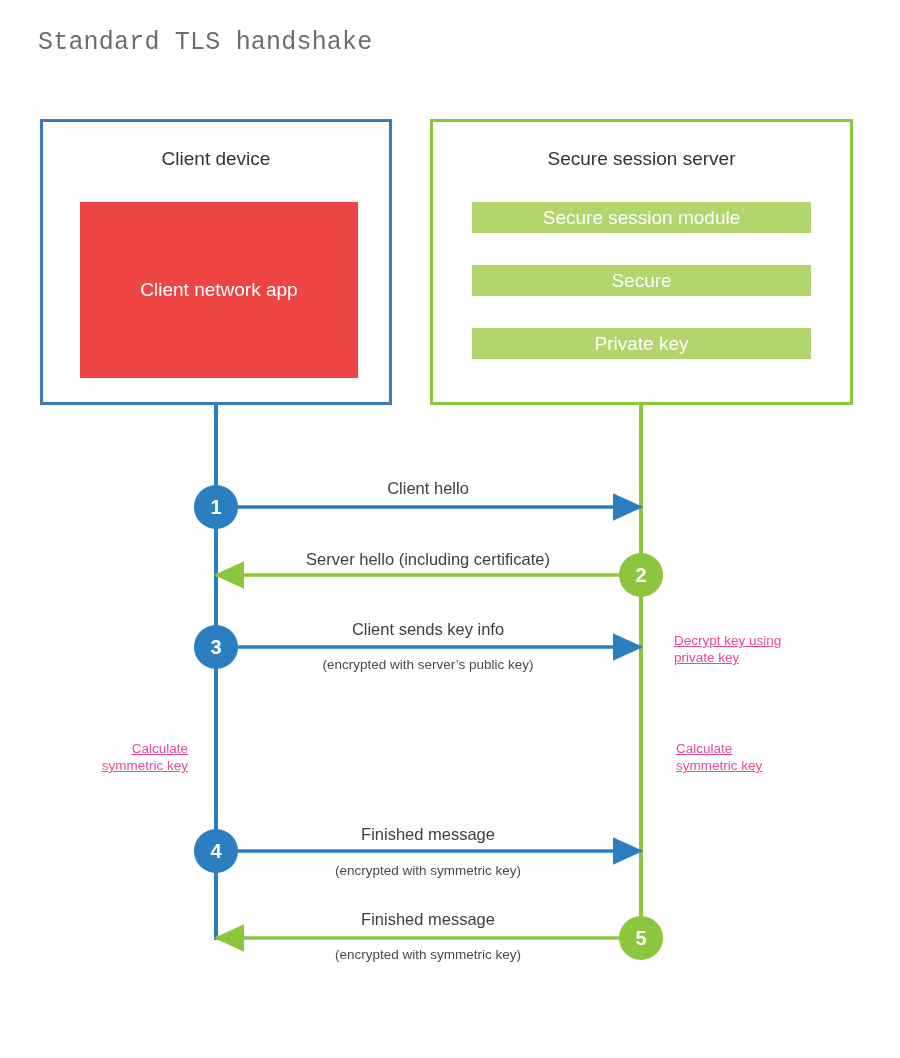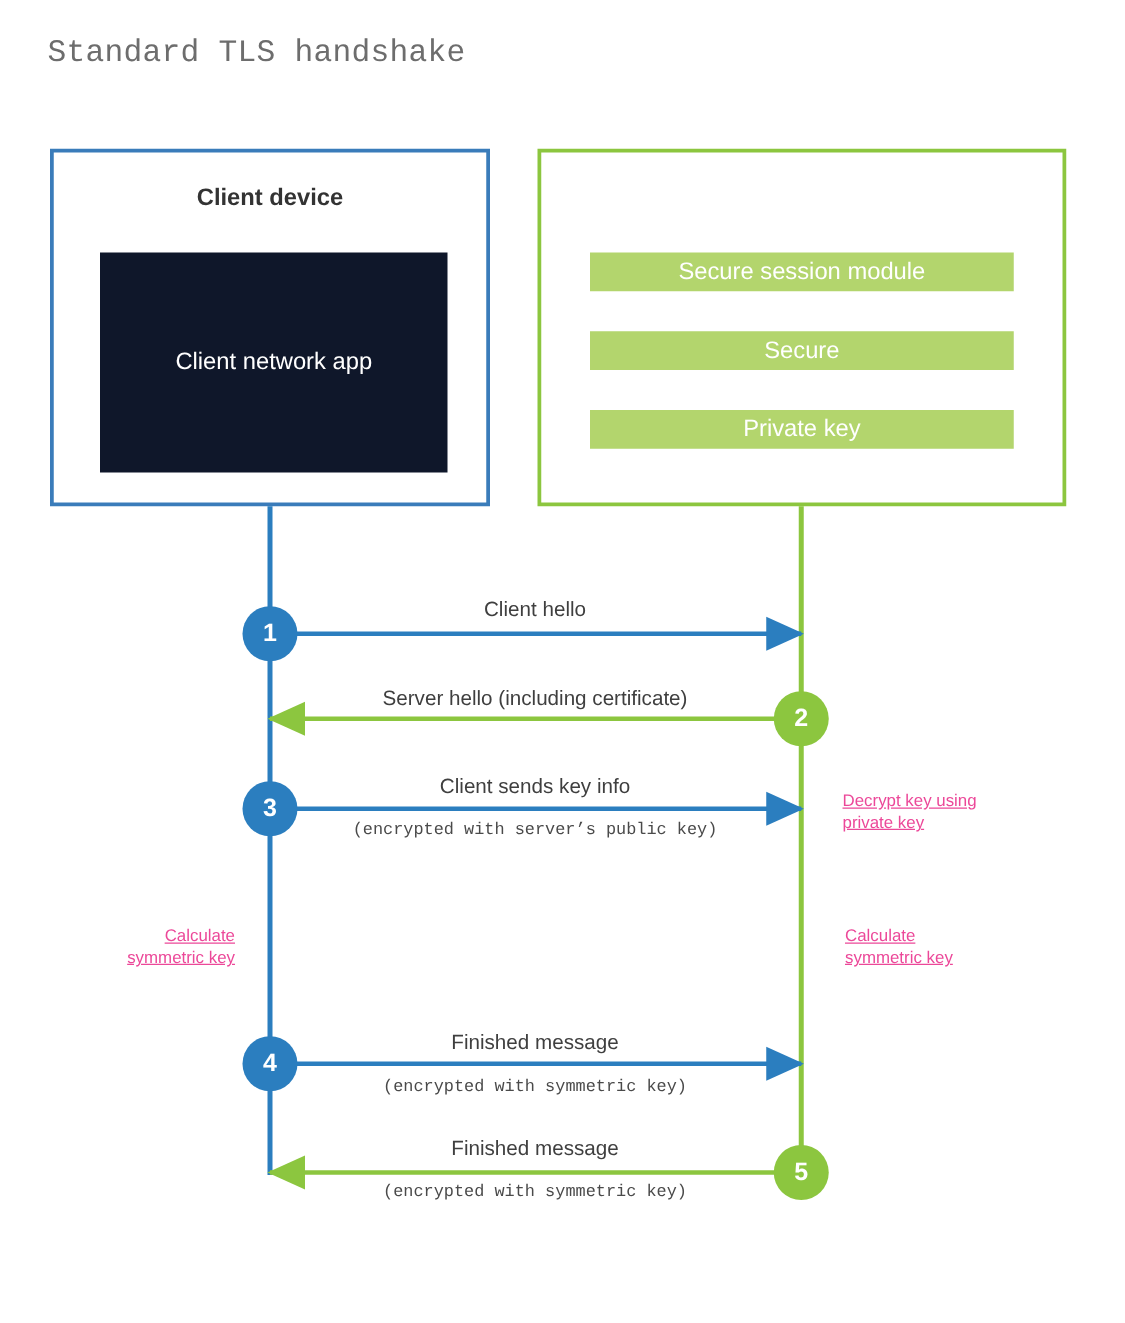--- a/index.html
+++ b/index.html
@@ -56,33 +56,33 @@
     height: 286px;
     border: 3px solid #8cc63f;
   }
   .party-title {
     position: absolute;
     left: 0;
     right: 0;
     top: 26px;
     text-align: center;
     font-size: 19px;
-    font-weight: bold;
+    font-weight: normal;
     color: #333333;
     white-space: nowrap;
   }
 
   
   .client-app {
     position: absolute;
     left: 37px;
     top: 80px;
     width: 278px;
     height: 176px;
-    background: #0f172a;
+    background: #ef4444;
     color: #ffffff;
     font-size: 19px;
     line-height: 26px;
     display: flex;
     align-items: center;
     justify-content: center;
     text-align: center;
     padding: 16px 12px;
     box-sizing: border-box;
   }
@@ -139,21 +139,20 @@
     text-align: center;
     transform: translateX(-50%);
   }
   .msg-sub {
     position: absolute;
     font-size: 13.5px;
     color: #4a4a4a;
     white-space: nowrap;
     text-align: center;
     transform: translateX(-50%);
-    font-family: Liberation Mono, monospace;
   }
 
   
   .side-note {
     position: absolute;
     font-size: 13.5px;
     line-height: 17px;
     color: #ec4899;
     white-space: pre-line;
     text-decoration: underline;
@@ -172,20 +171,21 @@
 <div id="diagram-root">
 
   <div class="page-title">Standard TLS handshake</div>
 
   <div class="party-box client">
     <div class="party-title">Client device</div>
     <div class="client-app">Client network app</div>
   </div>
 
   <div class="party-box server">
+    <div class="party-title">Secure session server</div>
     <div class="server-bar b0">Secure session module</div>
     <div class="server-bar b1">Secure</div>
     <div class="server-bar b2">Private key</div>
   </div>
 
   <svg id="flow-svg" viewBox="0 0 900 1058">
     <defs>
       <marker id="arrow-blue" markerWidth="9" markerHeight="9" refX="8" refY="4.5" orient="auto" markerUnits="strokeWidth">
         <path d="M0,0.6 L8.6,4.5 L0,8.4 Z" fill="#2b7ebf"></path>
       </marker>

